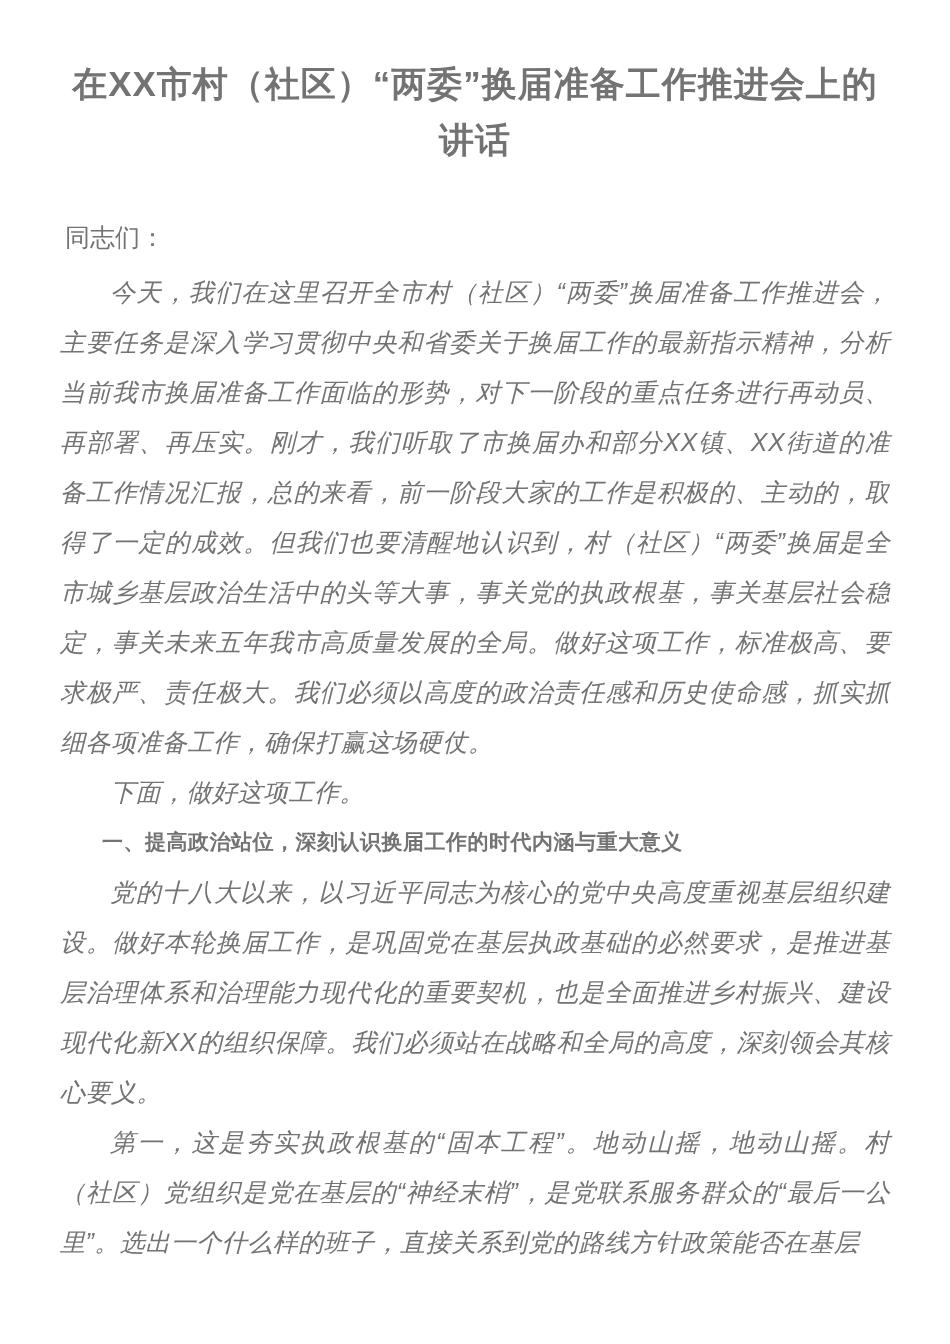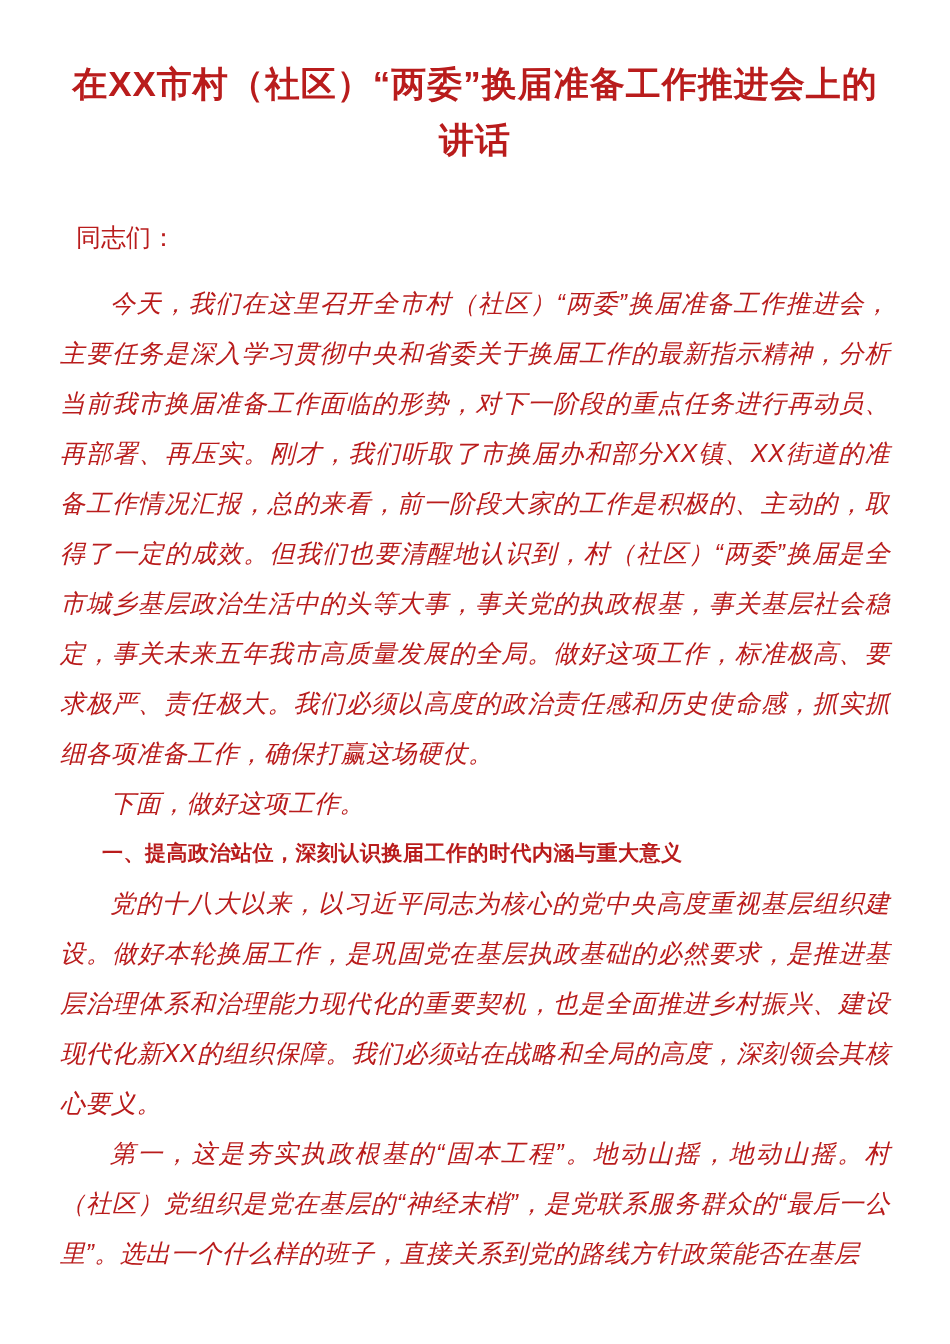--- a/index.html
+++ b/index.html
@@ -8,36 +8,36 @@
     background: #ffffff;
   }
   .page {
     position: relative;
     width: 950px;
     height: 1344px;
     margin: 0;
     box-sizing: border-box;
     padding: 56px 60px 0 60px;
     background: #ffffff;
-    color: #b91c1c;
+    color: #737373;
     font-family: "Liberation Sans", "DejaVu Sans", sans-serif;
     overflow: hidden;
   }
   .doc-title {
     font-size: 35px;
     line-height: 56px;
     font-weight: bold;
     text-align: center;
     margin: 0 0 44px 0;
     letter-spacing: 1px;
   }
   .salutation {
     font-size: 25px;
     line-height: 50px;
-    margin: 16px;
+    margin: 5px;
     text-indent: 0;
     text-align: justify;
   }
   .body-para {
     font-size: 25px;
     line-height: 50px;
     margin: 0;
     text-indent: 2em;
     text-align: justify;
     letter-spacing: 0.5px;

